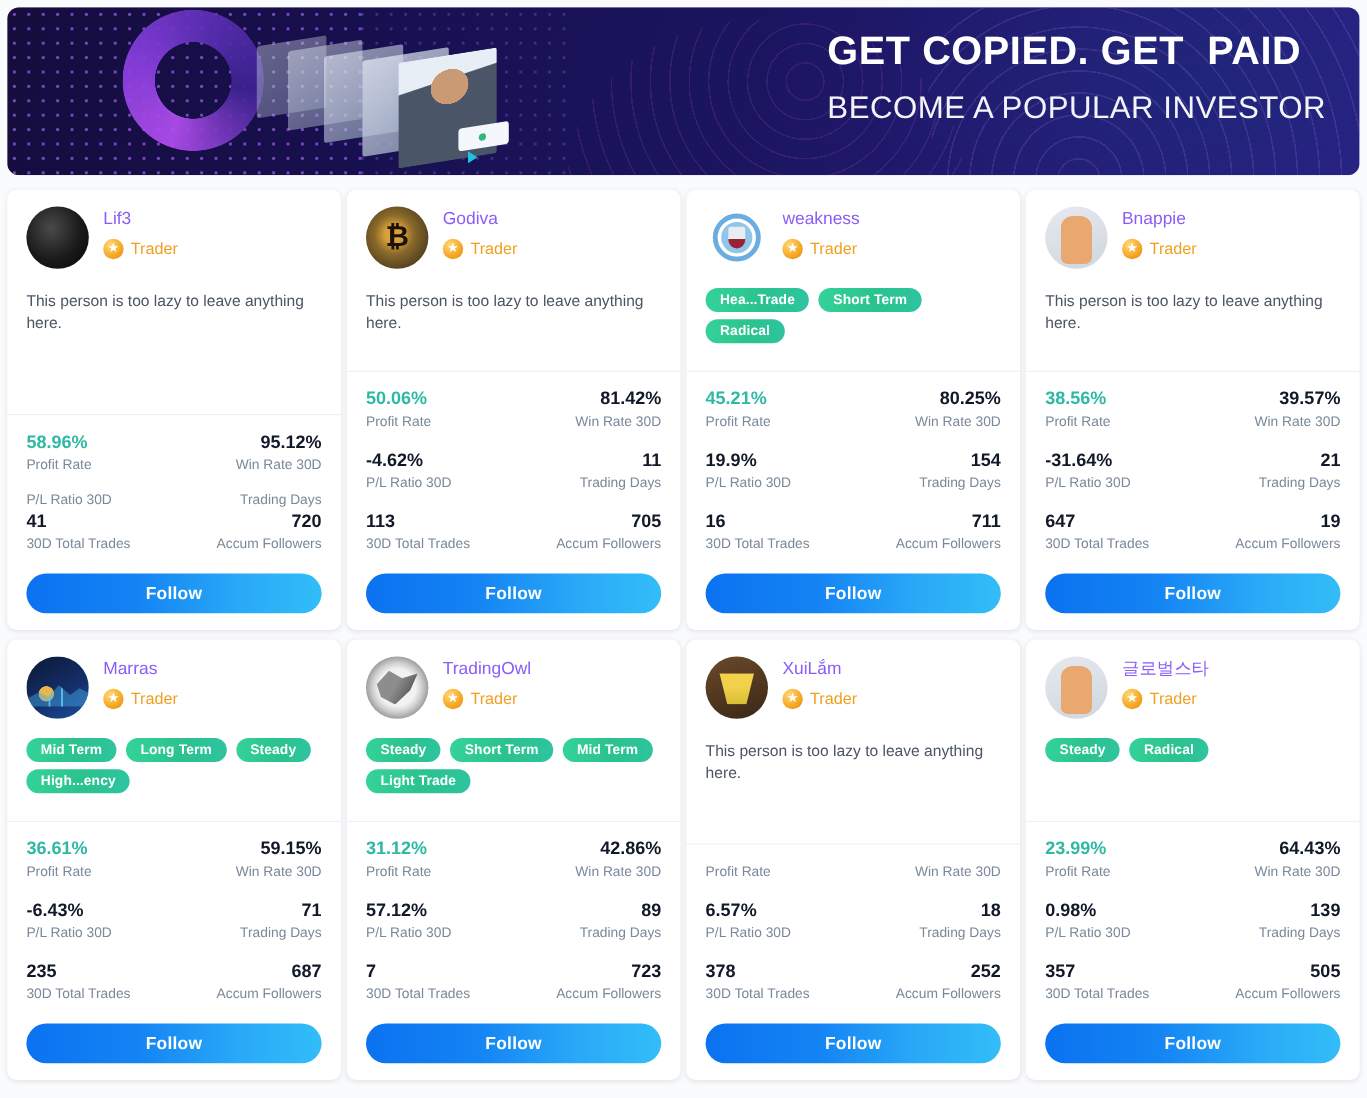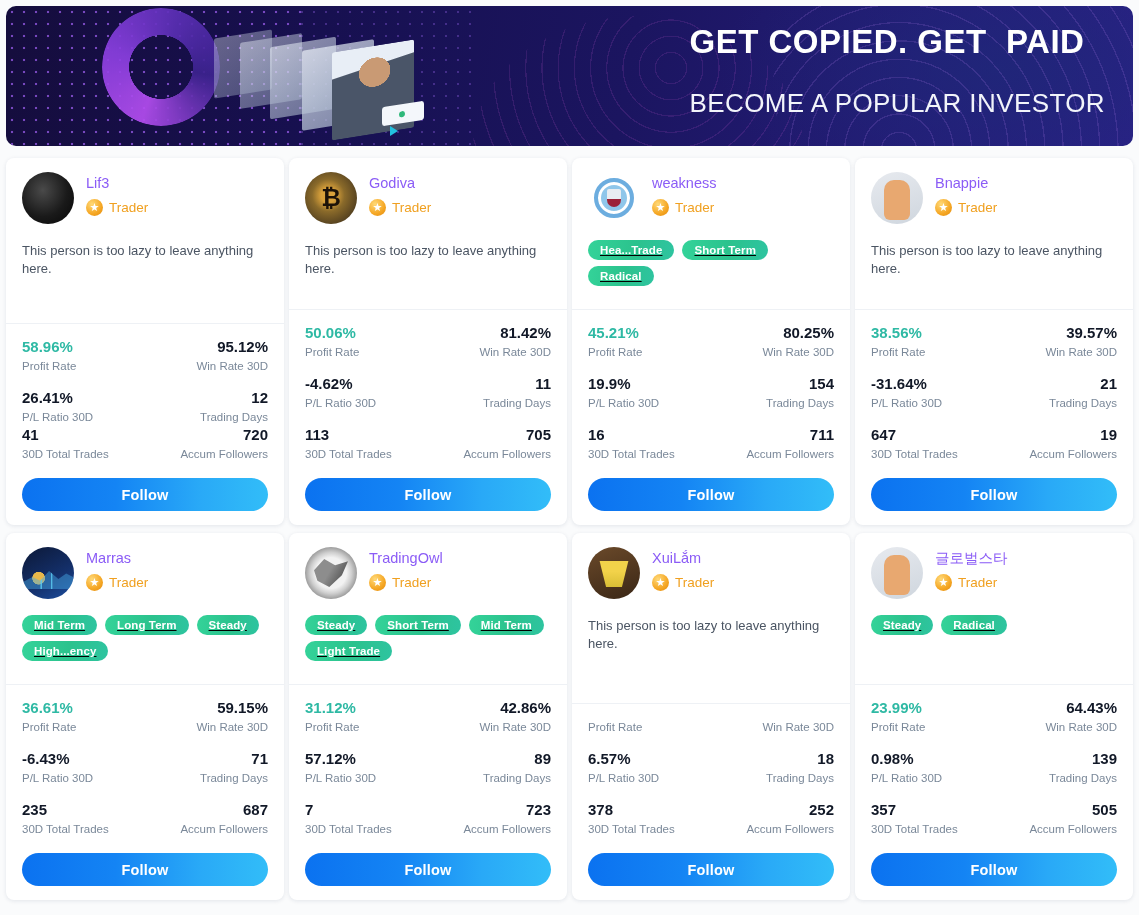--- a/index.html
+++ b/index.html
@@ -90,21 +90,21 @@
   .banner-text {
     position: absolute; right: 28px; top: 14px; text-align: left;
     color: #fff;
   }
   .banner-line1 {
     font-size: 33px; letter-spacing: .5px; font-weight: 700;
     color: #fff; line-height: 1.35; white-space: pre;
   }
   .banner-line2 {
     font-size: 26px; letter-spacing: .4px; font-weight: 400;
-    color: #f2f4fa; line-height: 1.3; margin-top: 22px; text-align: center;
+    color: #f2f4fa; line-height: 1.3; margin-top: 8px; text-align: center;
   }
 
   
   .grid {
     display: grid;
     grid-template-columns: repeat(4, 1fr);
     gap: 8px 5px;
     padding: 0 1px;
   }
   .card {
@@ -174,21 +174,21 @@
     background: radial-gradient(circle at 35% 30%, #ffd978 0%, #f5a623 60%, #e0890d 100%);
     display: flex; align-items: center; justify-content: center;
     color: #fff; font-size: 11px; line-height: 1;
   }
   .badge-lb { font-size: 13.5px; color: #f0a020; }
 
   .bio {
     font-size: 13px; color: #4b5563; line-height: 18px;
     margin-top: 18px;
   }
-  .tags { display: flex; flex-wrap: wrap; gap: 6px 8px; margin-top: 16px; text-decoration: underline; }
+  .tags { display: flex; flex-wrap: wrap; gap: 6px 8px; margin-top: 16px; }
   .tag {
     background: linear-gradient(95deg, #34d399 0%, #2bc28d 55%, #2ec4a0 100%);
     color: #fff; font-size: 11.5px; font-weight: bold;
     padding: 4px 12px; border-radius: 11px; white-space: nowrap;
     letter-spacing: .1px;
   }
   .spacer { flex: 1 1 auto; min-height: 6px; }
 
   .divider { height: 1px; background: #eef1f5; margin: 0 -16px 0 -16px; }
 
@@ -261,24 +261,20 @@
             <div class="srow">
               <span class="sval pos">58.96%</span>
               <span class="sval">95.12%</span>
             </div>
             <div class="slabels">
               <span class="slabel">Profit Rate</span>
               <span class="slabel">Win Rate 30D</span>
             </div>
           </div>
           <div style="margin-top:14px">
-            <div class="srow">
-              <span class="sval">26.41%</span>
-              <span class="sval">12</span>
-            </div>
             <div class="slabels">
               <span class="slabel">P/L Ratio 30D</span>
               <span class="slabel">Trading Days</span>
             </div>
           </div>
           <div style="">
             <div class="srow">
               <span class="sval">41</span>
               <span class="sval">720</span>
             </div>

